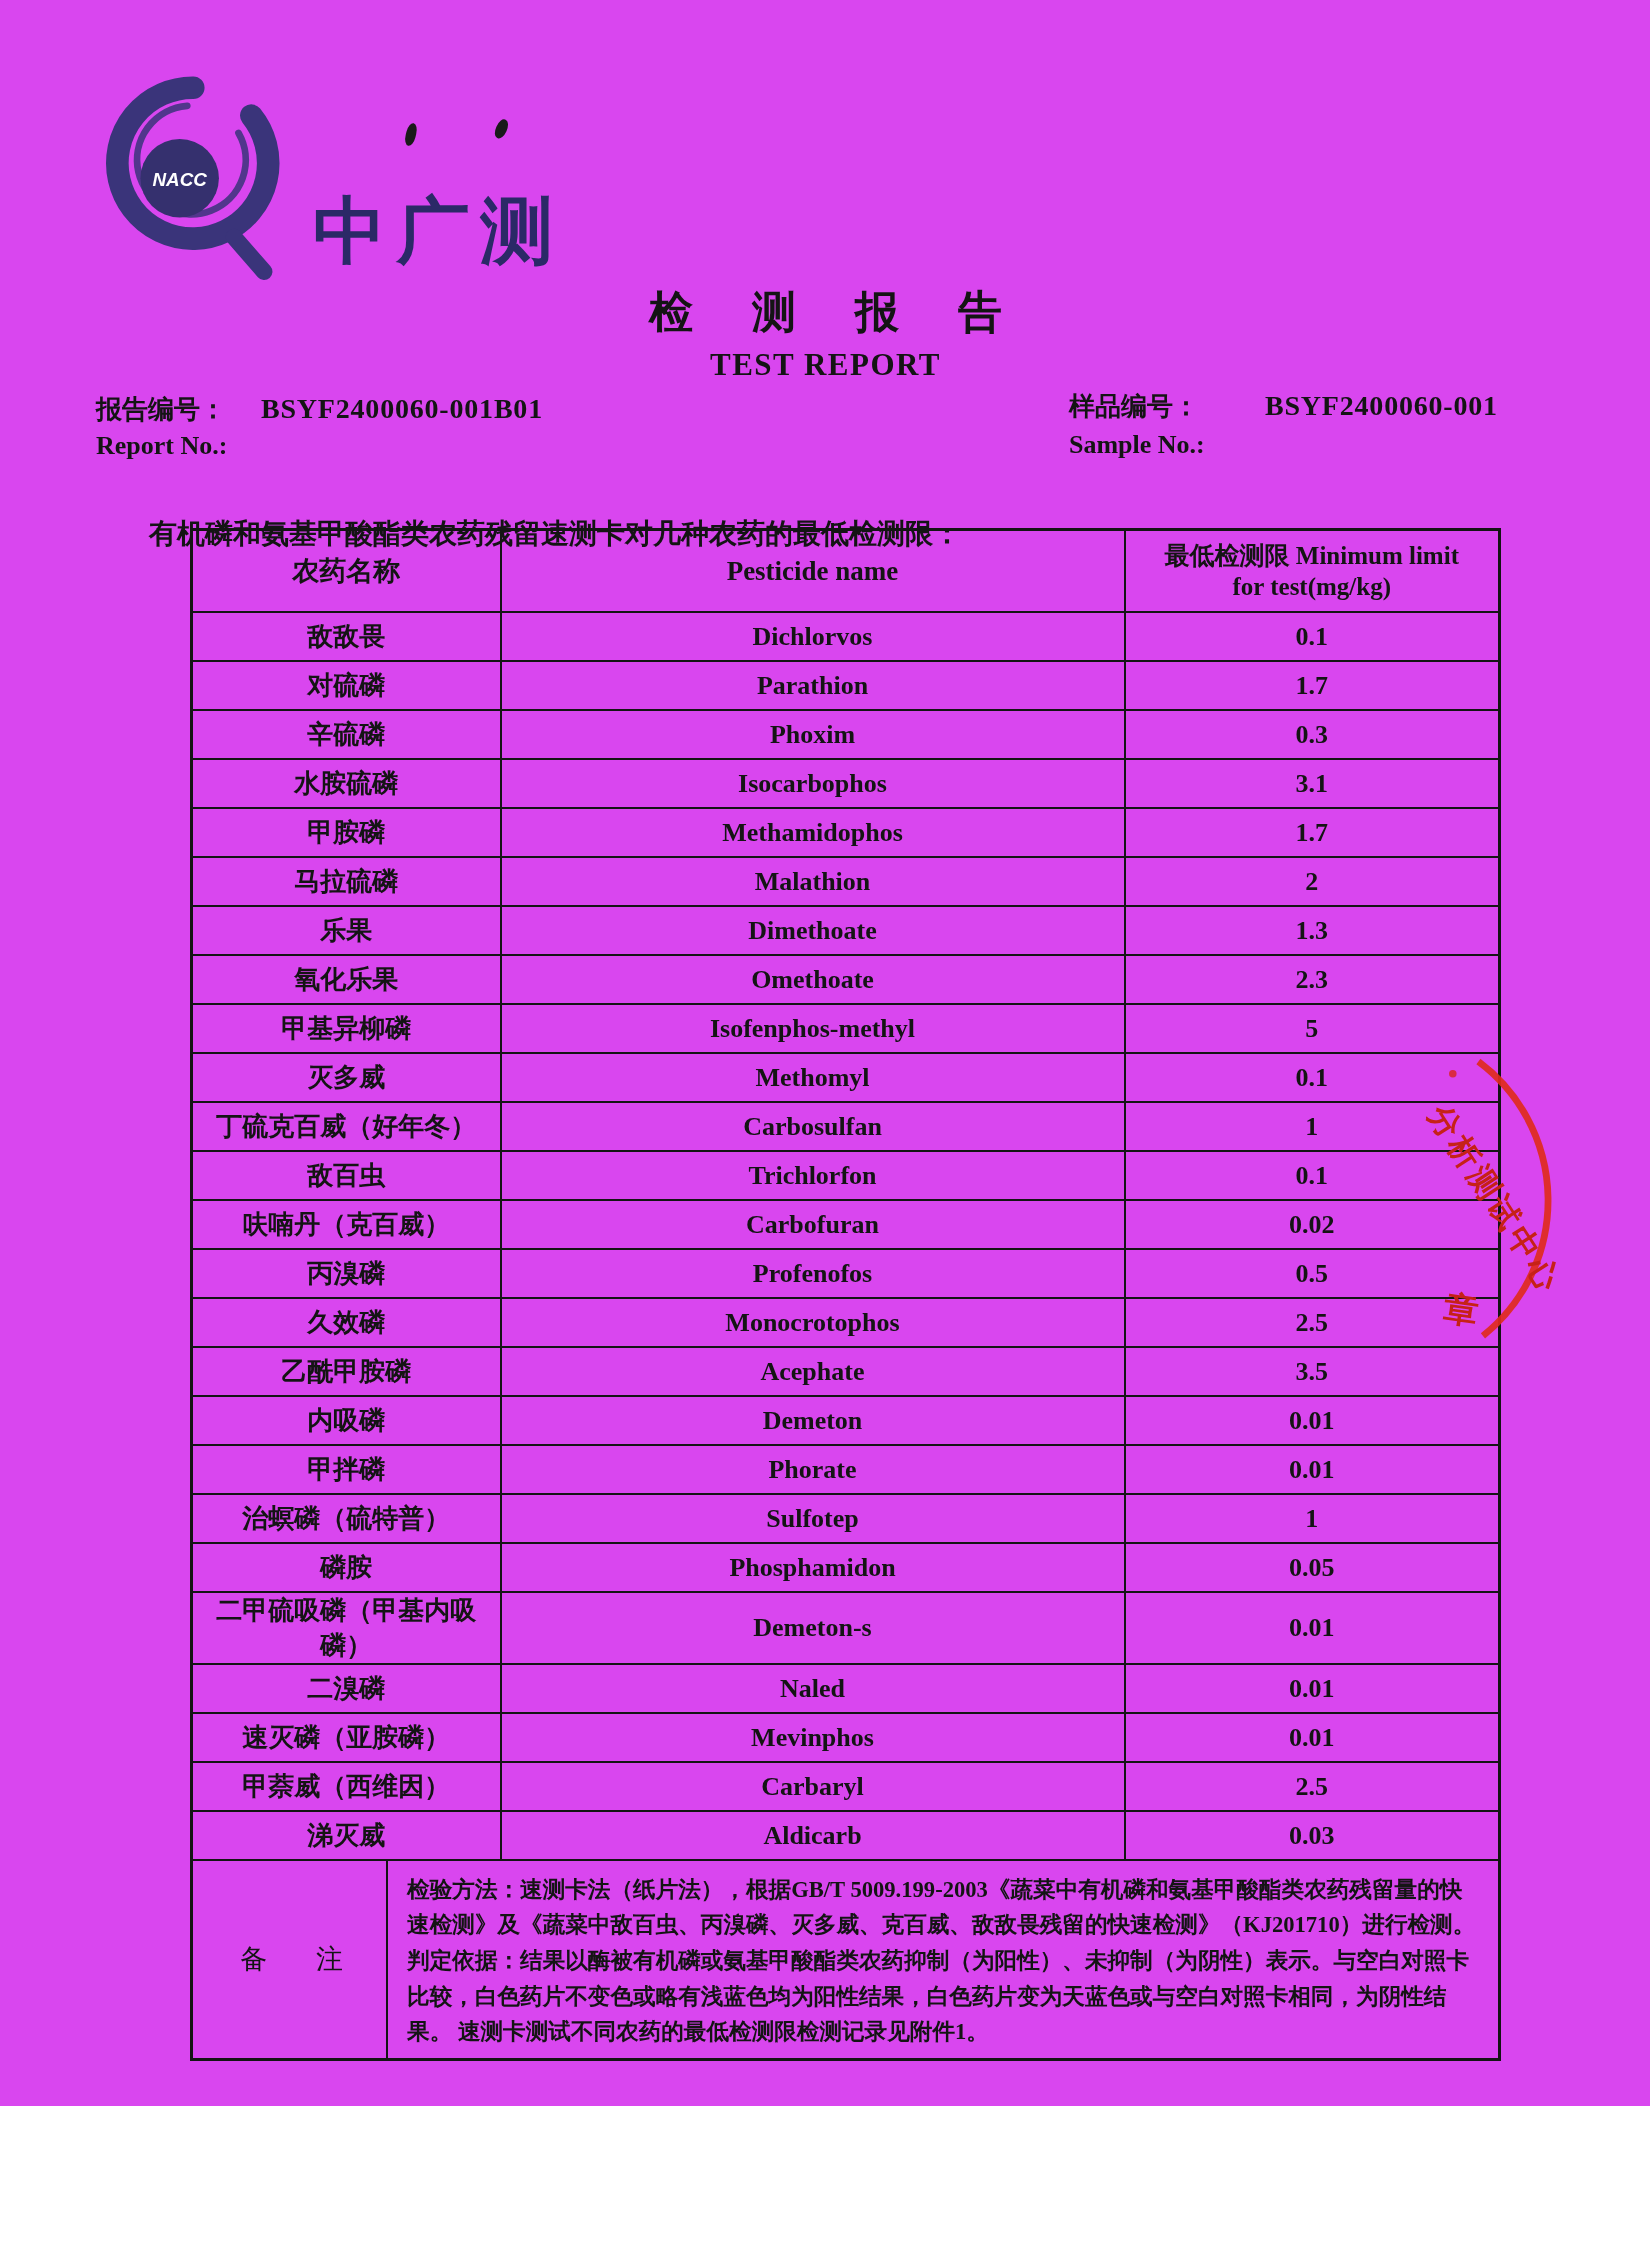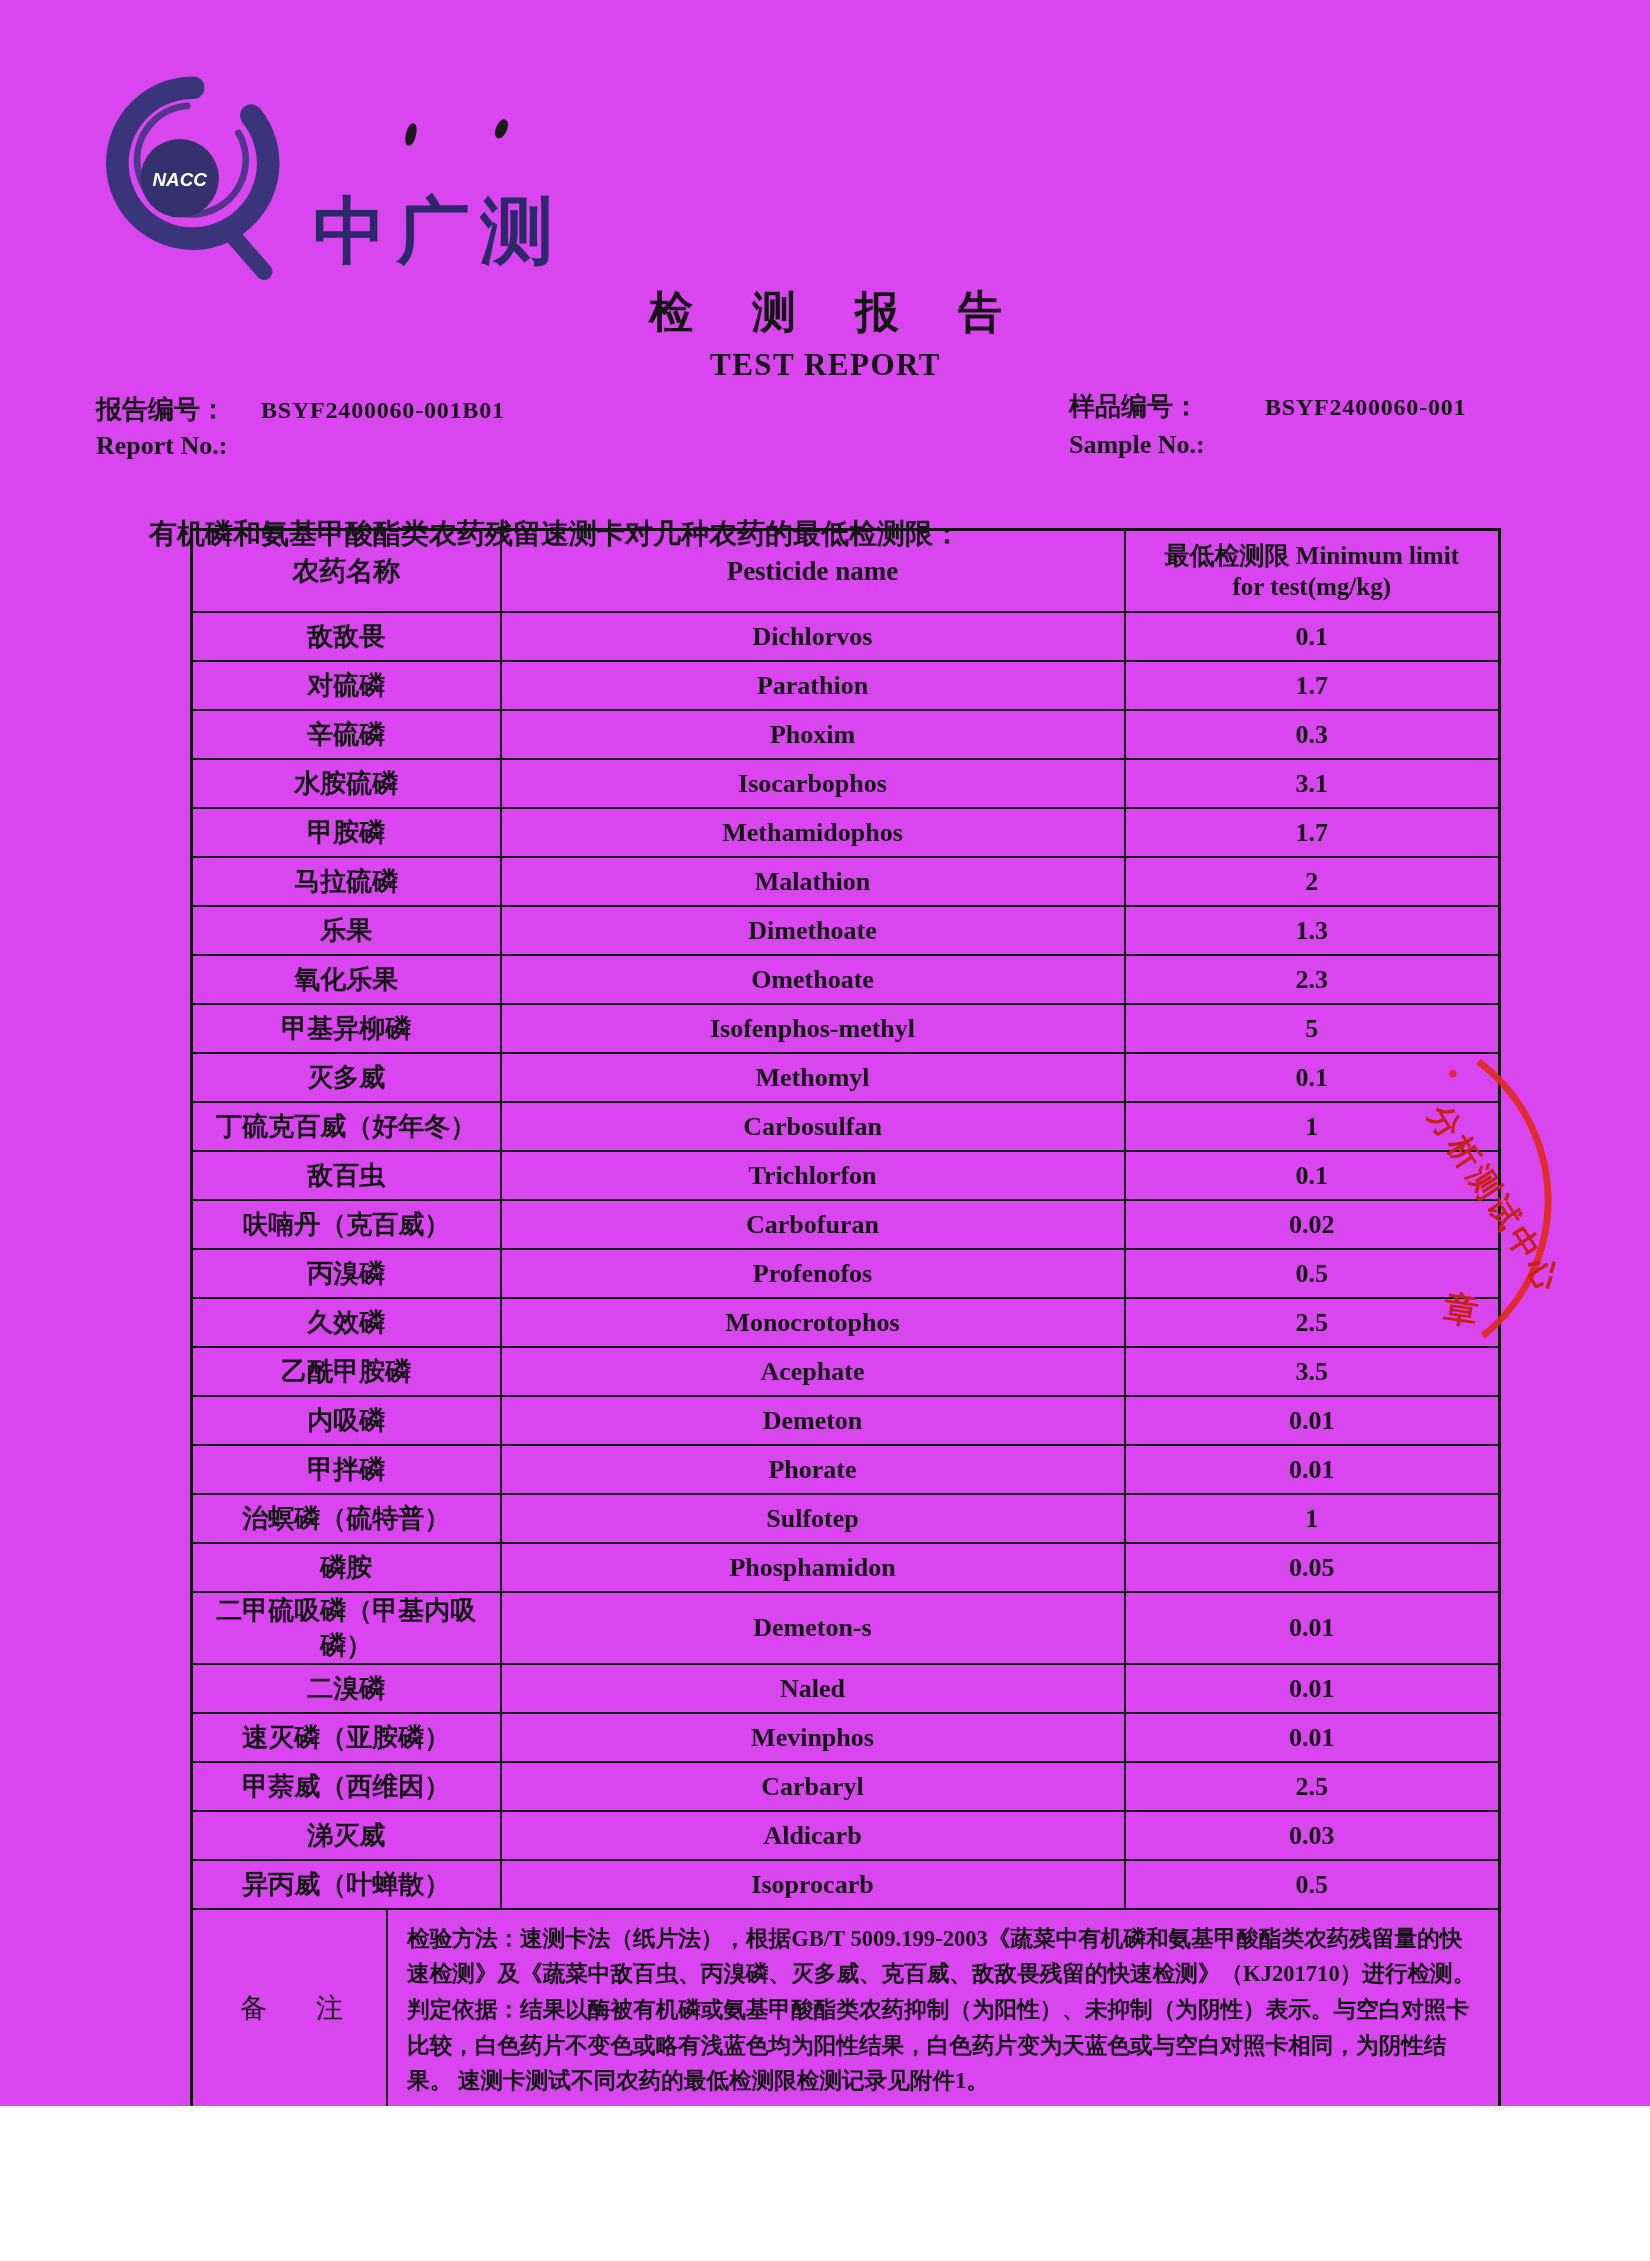--- a/index.html
+++ b/index.html
@@ -14,21 +14,21 @@
     color:#2b2967;font-family:"Liberation Sans","DejaVu Sans",sans-serif;
   }
   .artifact{width:9.8px;height:22.6px;background:#1a1a1a;border-radius:5.3px/10.6px;}
   #artifact-1{left:406px;top:123px;transform:rotate(14deg);}
   #artifact-2{left:496px;top:119px;transform:rotate(24deg);width:11.3px;height:19.6px;}
   
   #title-zh{left:0;top:283px;width:100%;text-align:center;font-size:44px;font-weight:700;letter-spacing:24px;text-indent:24px;}
   #title-en{left:0;top:347px;width:100%;text-align:center;font-size:31px;font-weight:700;letter-spacing:1.5px;}
   
   .num-label{font-size:26px;font-weight:700;}
-  .num-value{font-size:24px;font-weight:700;letter-spacing:0.8px;}
+  .num-value{font-size:28px;font-weight:700;letter-spacing:0.8px;}
   .num-en{font-size:26px;font-weight:600;}
   #report-row{left:96px;top:392px;}
   #report-en{left:96px;top:431px;}
   #sample-row{left:1069px;top:389px;}
   #sample-en{left:1069px;top:430px;}
   #report-row .num-value{margin-left:35px;}
   #sample-row .num-value{margin-left:66px;}
   
   #intro{left:149px;top:482px;font-size:28px;font-weight:700;margin-top:33px;}
   
@@ -232,25 +232,20 @@
         <tr>
     <td>甲萘威（西维因）</td>
     <td>Carbaryl</td>
     <td>2.5</td>
   </tr>
         <tr>
     <td>涕灭威</td>
     <td>Aldicarb</td>
     <td>0.03</td>
   </tr>
-        <tr>
-    <td>异丙威（叶蝉散）</td>
-    <td>Isoprocarb</td>
-    <td>0.5</td>
-  </tr>
       </tbody>
     <tbody>
       <tr>
         <td id="remarks-cell" colspan="3">
           <div id="remarks-wrap">
             <div id="remarks-label">备 注</div>
             <div id="remarks-text">检验方法：速测卡法（纸片法），根据GB/T 5009.199-2003《蔬菜中有机磷和氨基甲酸酯类农药残留量的快速检测》及《蔬菜中敌百虫、丙溴磷、灭多威、克百威、敌敌畏残留的快速检测》（KJ201710）进行检测。判定依据：结果以酶被有机磷或氨基甲酸酯类农药抑制（为阳性）、未抑制（为阴性）表示。与空白对照卡比较，白色药片不变色或略有浅蓝色均为阳性结果，白色药片变为天蓝色或与空白对照卡相同，为阴性结果。 速测卡测试不同农药的最低检测限检测记录见附件1。</div>
           </div>
         </td>
       </tr>

